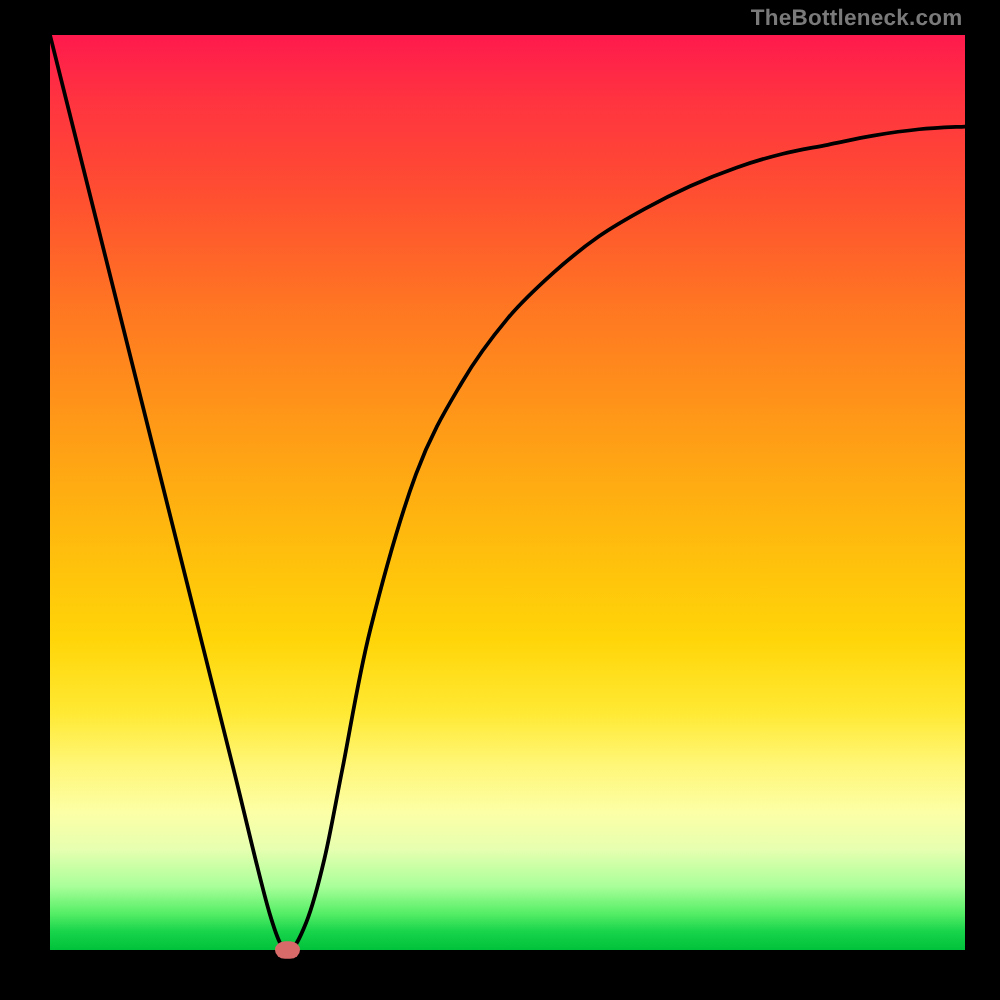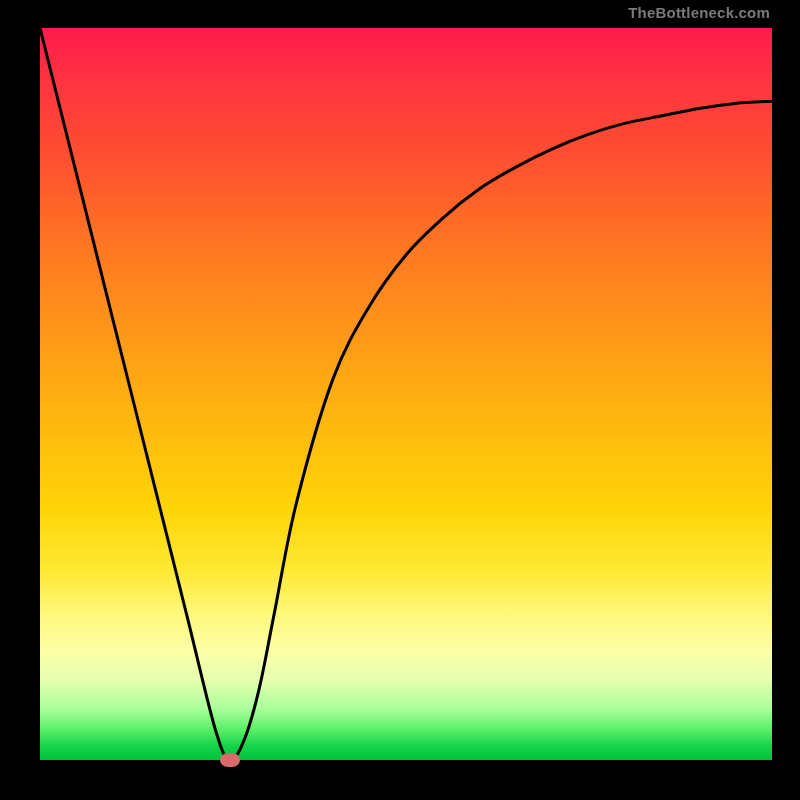--- a/index.html
+++ b/index.html
@@ -38,21 +38,21 @@
       #55ee66 96%,
       #17d44b 98%,
       #00c23a 100%
     );
   }
   .watermark {
     position: absolute;
     top: 4px;
     right: 30px;
     font-family: Arial, Helvetica, sans-serif;
-    font-size: 15px;
+    font-size: 18px;
     font-weight: 600;
     color: #7a7a7a;
     letter-spacing: 0.2px;
   }
   svg.curve {
     position: absolute;
     left: 0;
     top: 0;
     width: 732px;
     height: 732px;

